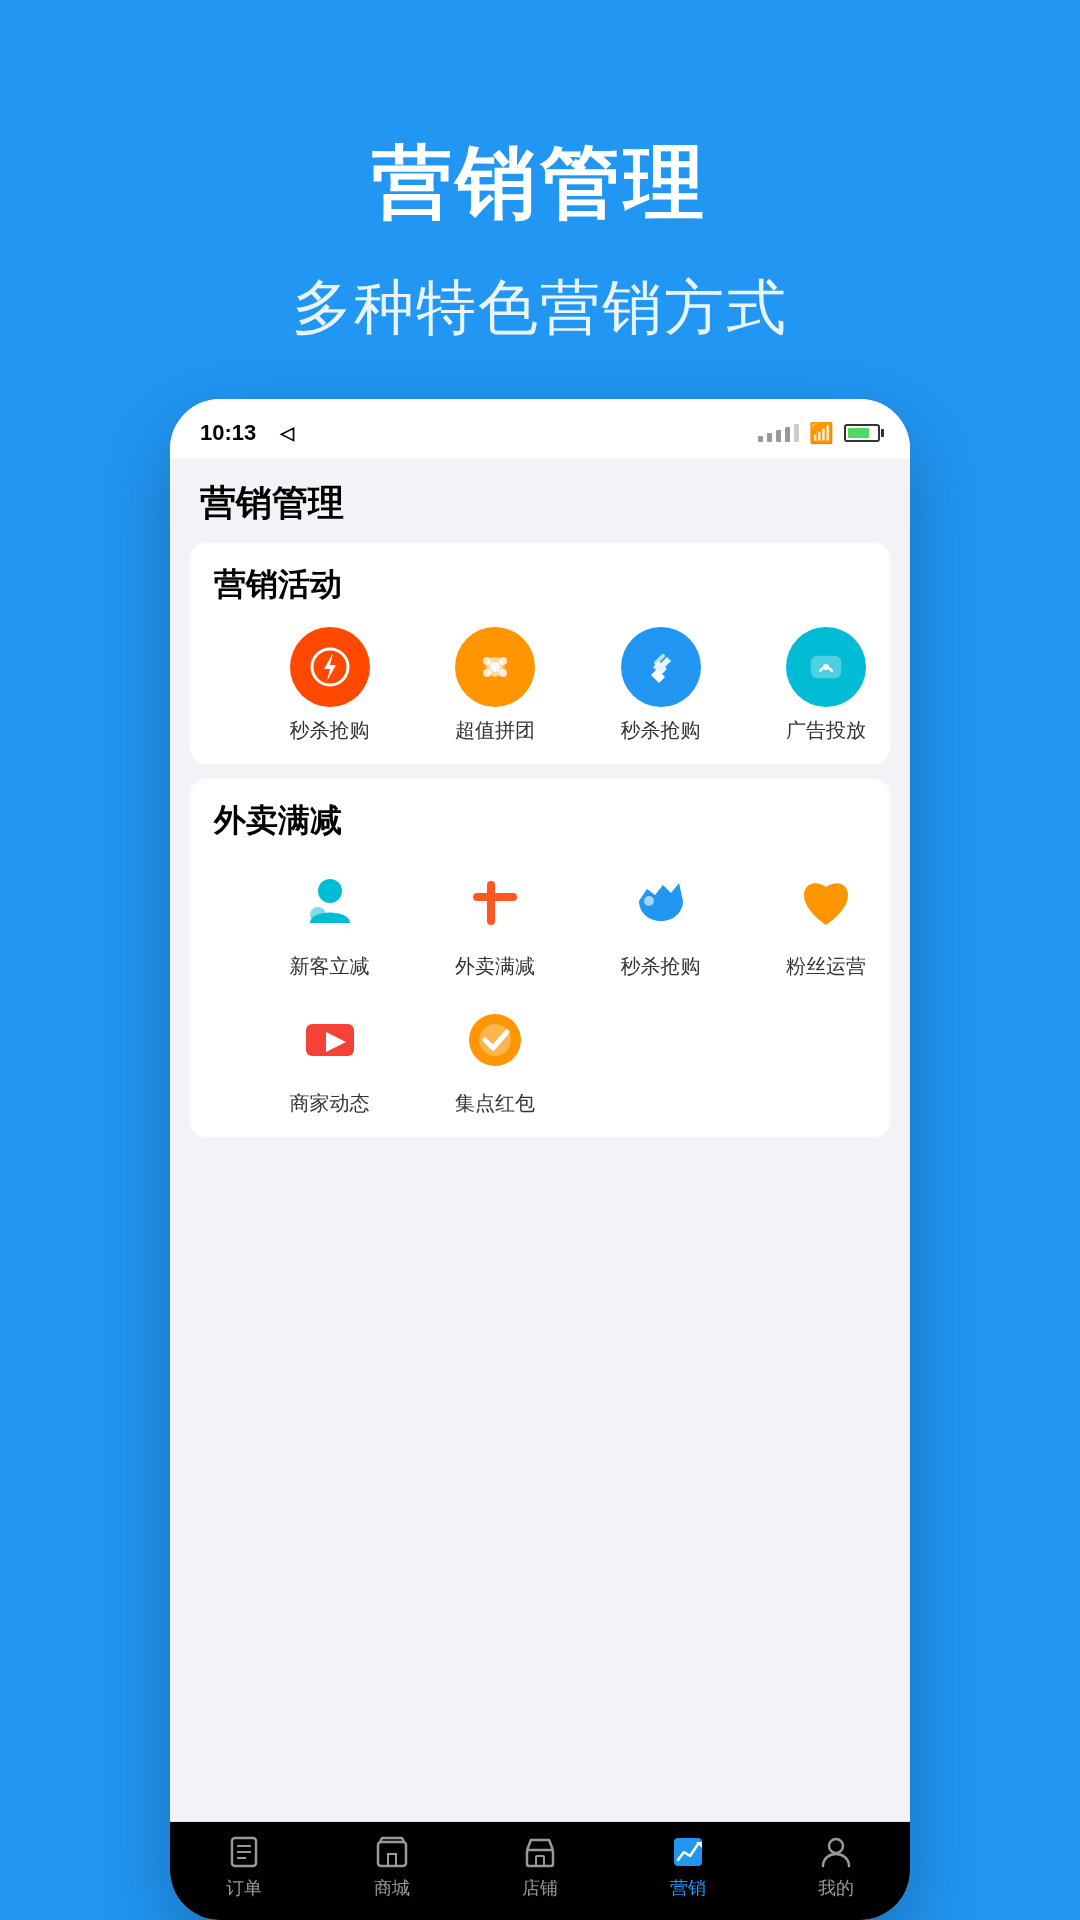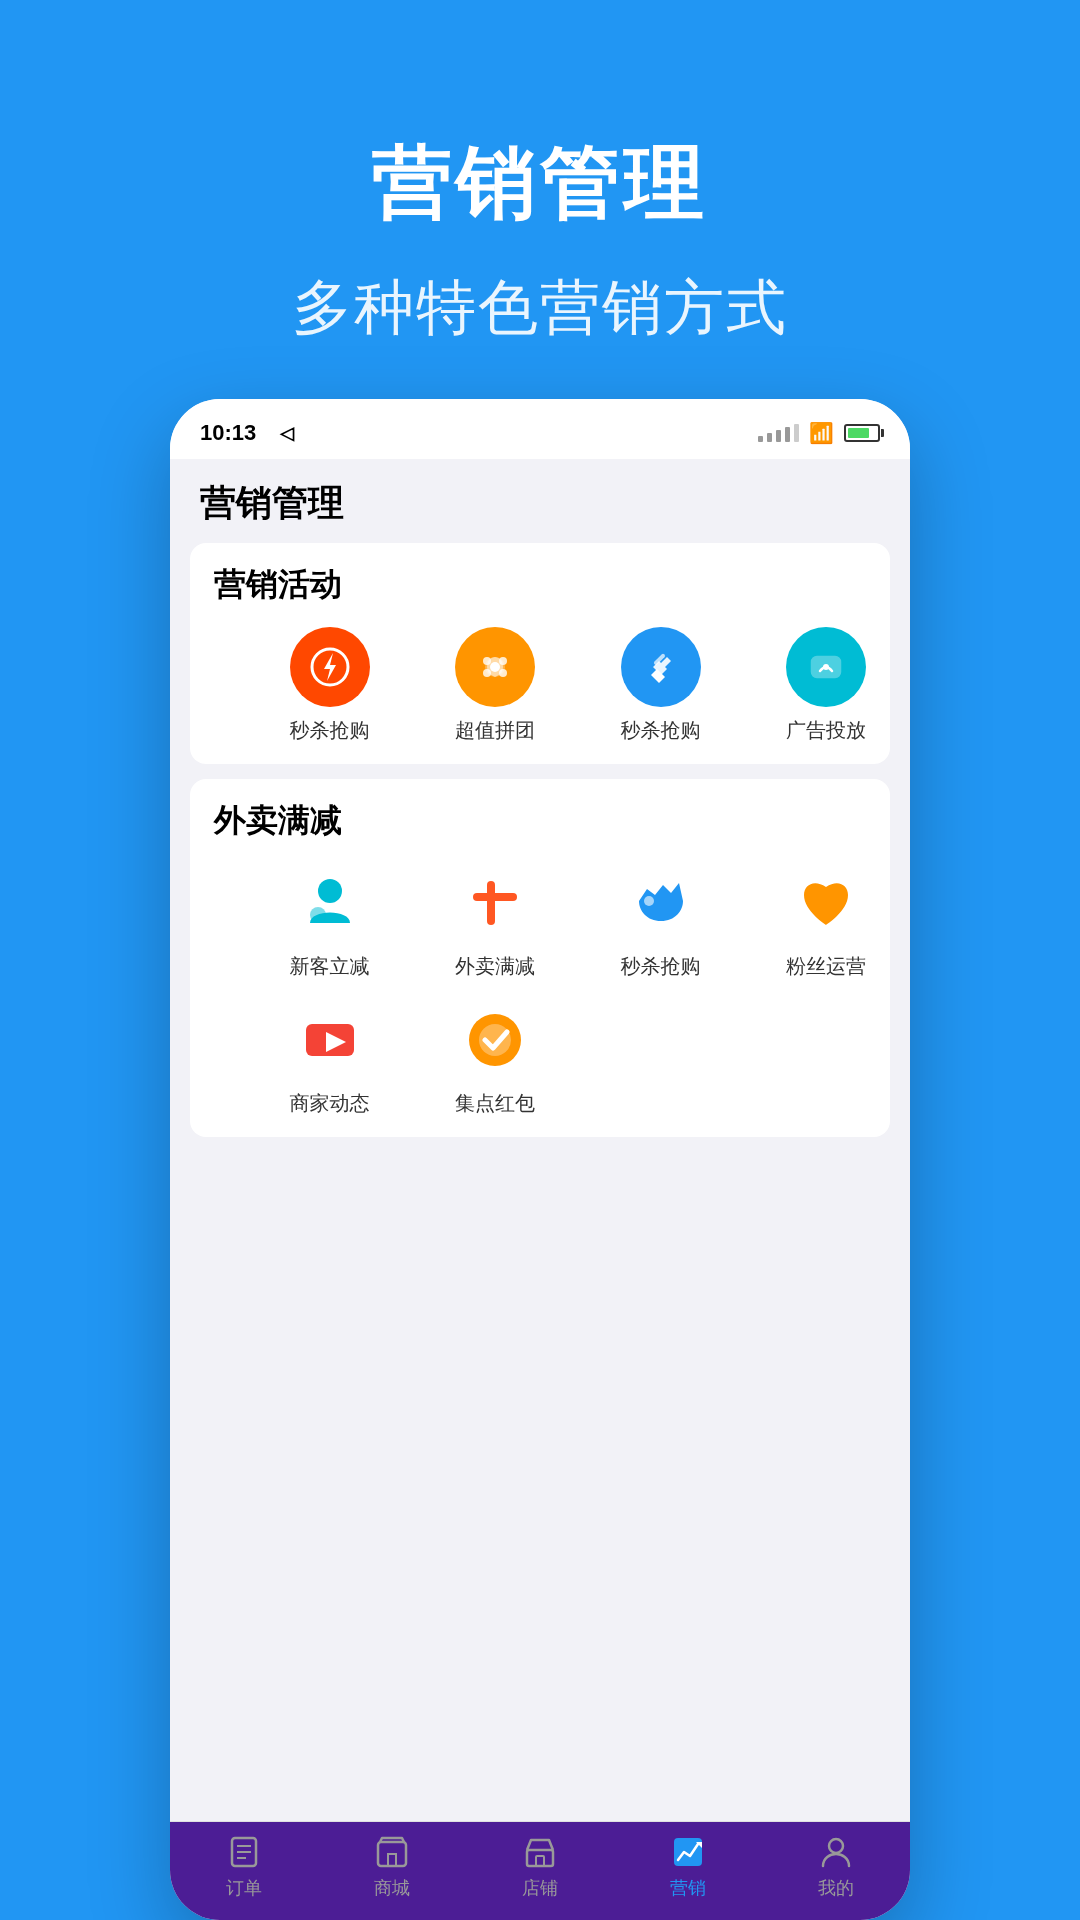--- a/index.html
+++ b/index.html
@@ -192,21 +192,21 @@
     .icon-svg {
       width: 80px;
       height: 80px;
       display: flex;
       align-items: center;
       justify-content: center;
     }
 
     
     .bottom-nav {
-      background: #4c1d95;
+      background: #000000;
       display: flex;
       justify-content: space-around;
       align-items: center;
       padding: 12px 0 20px;
       border-top: 1px solid #e0e0e0;
     }
 
     .nav-item {
       display: flex;
       flex-direction: column;

